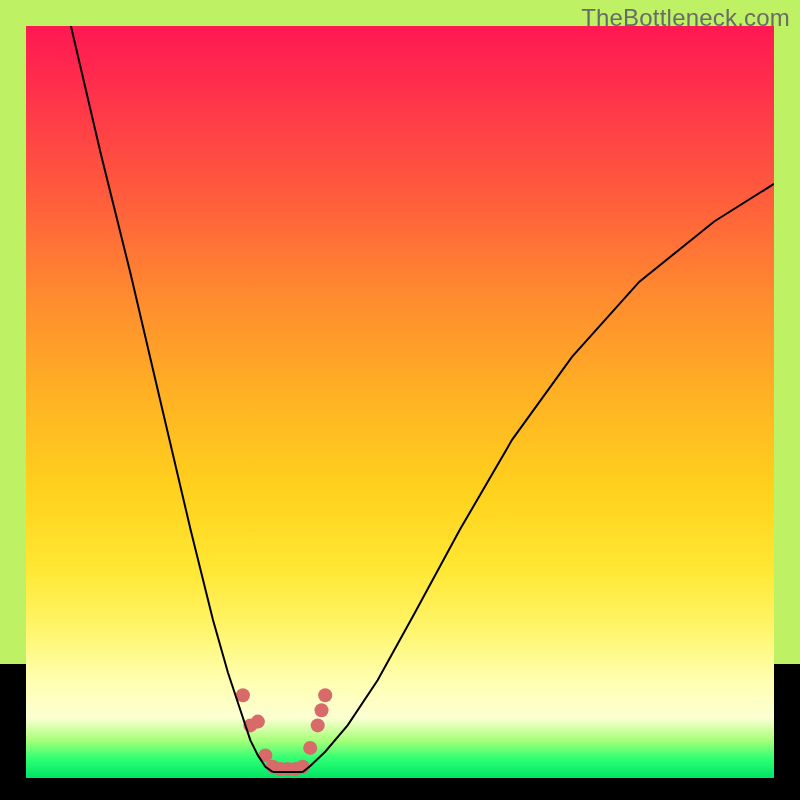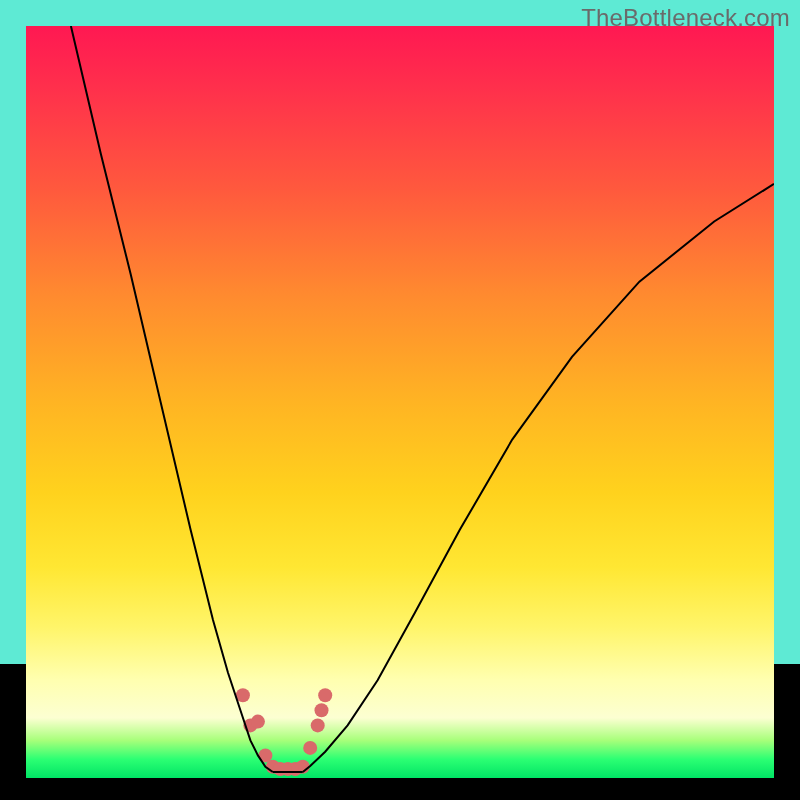--- a/index.html
+++ b/index.html
@@ -8,21 +8,21 @@
     width: 800px;
     height: 800px;
     background: #000;
     font-family: Arial, Helvetica, sans-serif;
     overflow: hidden;
   }
   .frame {
     position: relative;
     width: 800px;
     height: 664px;
-    background: #5eead4;
+    background: #bef264;
   }
   .watermark {
     position: absolute;
     top: 4px;
     right: 10px;
     color: #6a6a6a;
     font-size: 24px;
     font-weight: 400;
     letter-spacing: 0.2px;
     z-index: 20;

